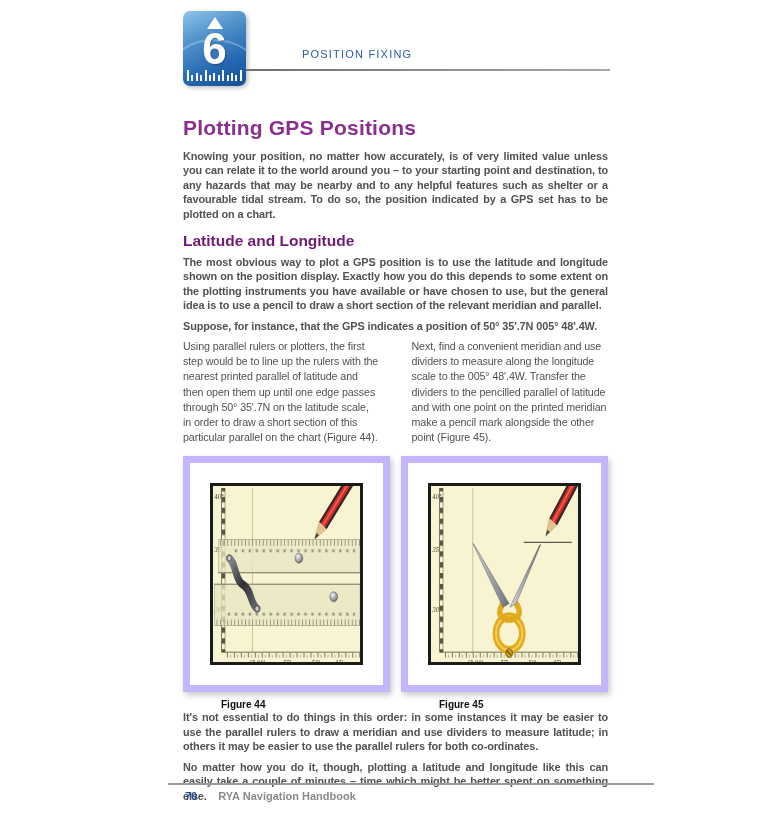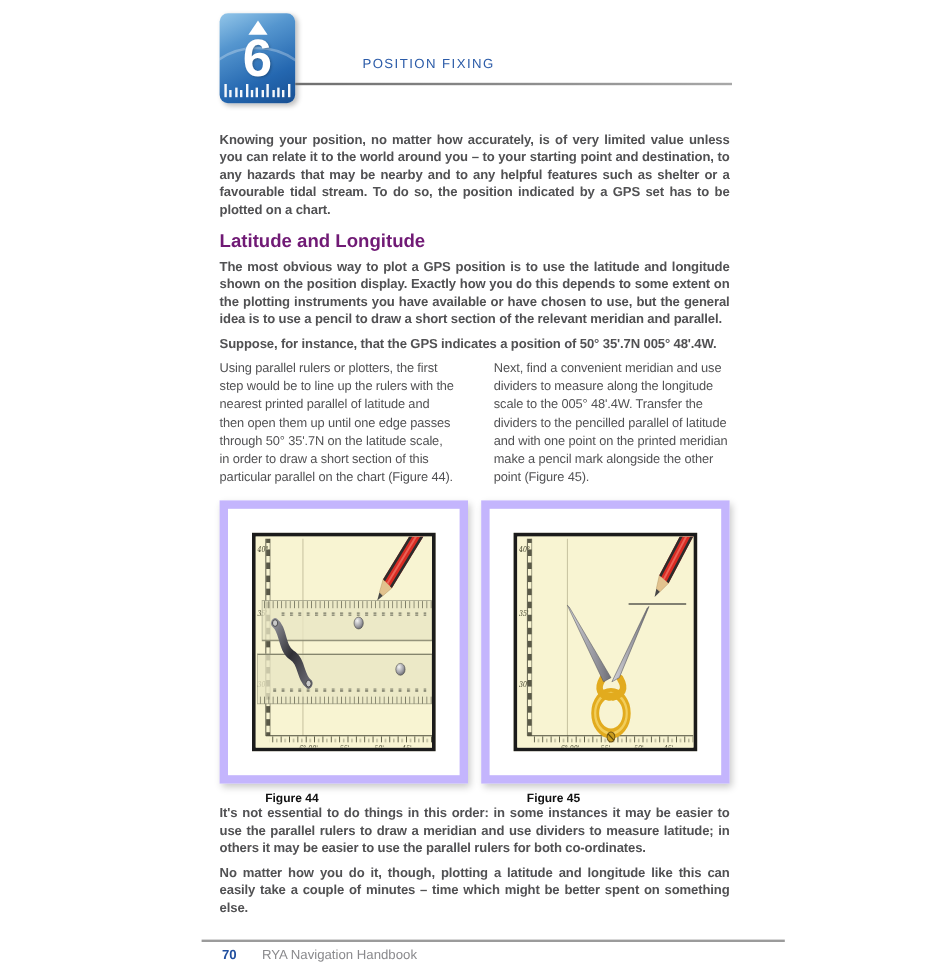--- a/index.html
+++ b/index.html
@@ -75,21 +75,21 @@
   .fig-caption { margin-top:7px; font-size:10px; font-weight:bold; color:#101010;margin-left:38px; }
 
   .outro { margin-top:12px; }
 
   
   .footer-rule {
     position:absolute; left:168px; top:783px; width:486px; height:2px; background:#9b9b9b;
   }
   .footer { position:absolute; left:185px; top:790px; font-size:11px; }
   .footer .pn { font-weight:bold; color:#1f4e9e; margin-right:21px; }
-  .footer .bt { color:#8a8a8d; }
+  .footer .bt { color:#8a8a8d;font-weight:bold; }
 
   svg text.sc {
     font-family:"DejaVu Serif", serif; font-style:italic;
     font-size:6.8px; fill:#45452f;
   }
 </style>
 </head>
 <body>
 
 <div class="badge">
@@ -110,20 +110,21 @@
       <i style="height:8px"></i>
       <i style="height:6px"></i>
     <i style="height:11px"></i>
   </div>
 </div>
 <div class="chapter-title">POSITION FIXING</div>
 <div class="header-rule"></div>
 
 <div class="content">
 
+  <h1 class="page-heading">Plotting GPS Positions</h1>
   <p class="body">Knowing your position, no matter how accurately, is of very limited value unless you can relate it to the world around you – to your starting point and destination, to any hazards that may be nearby and to any helpful features such as shelter or a favourable tidal stream. To do so, the position indicated by a GPS set has to be plotted on a chart.</p>
 
   <h2 class="section-heading">Latitude and Longitude</h2>
   <p class="body">The most obvious way to plot a GPS position is to use the latitude and longitude shown on the position display. Exactly how you do this depends to some extent on the plotting instruments you have available or have chosen to use, but the general idea is to use a pencil to draw a short section of the relevant meridian and parallel.</p>
   <p class="body nojust">Suppose, for instance, that the GPS indicates a position of 50° 35'.7N 005° 48'.4W.</p>
 
   <div class="cols">
     <div class="col">Using parallel rulers or plotters, the first step would be to line up the rulers with the nearest printed parallel of latitude and then open them up until one edge passes through 50° 35'.7N on the latitude scale, in order to draw a short section of this particular parallel on the chart (Figure 44).</div>
     <div class="col">Next, find a convenient meridian and use dividers to measure along the longitude scale to the 005° 48'.4W. Transfer the dividers to the pencilled parallel of latitude and with one point on the printed meridian make a pencil mark alongside the other point (Figure 45).</div>
   </div>

